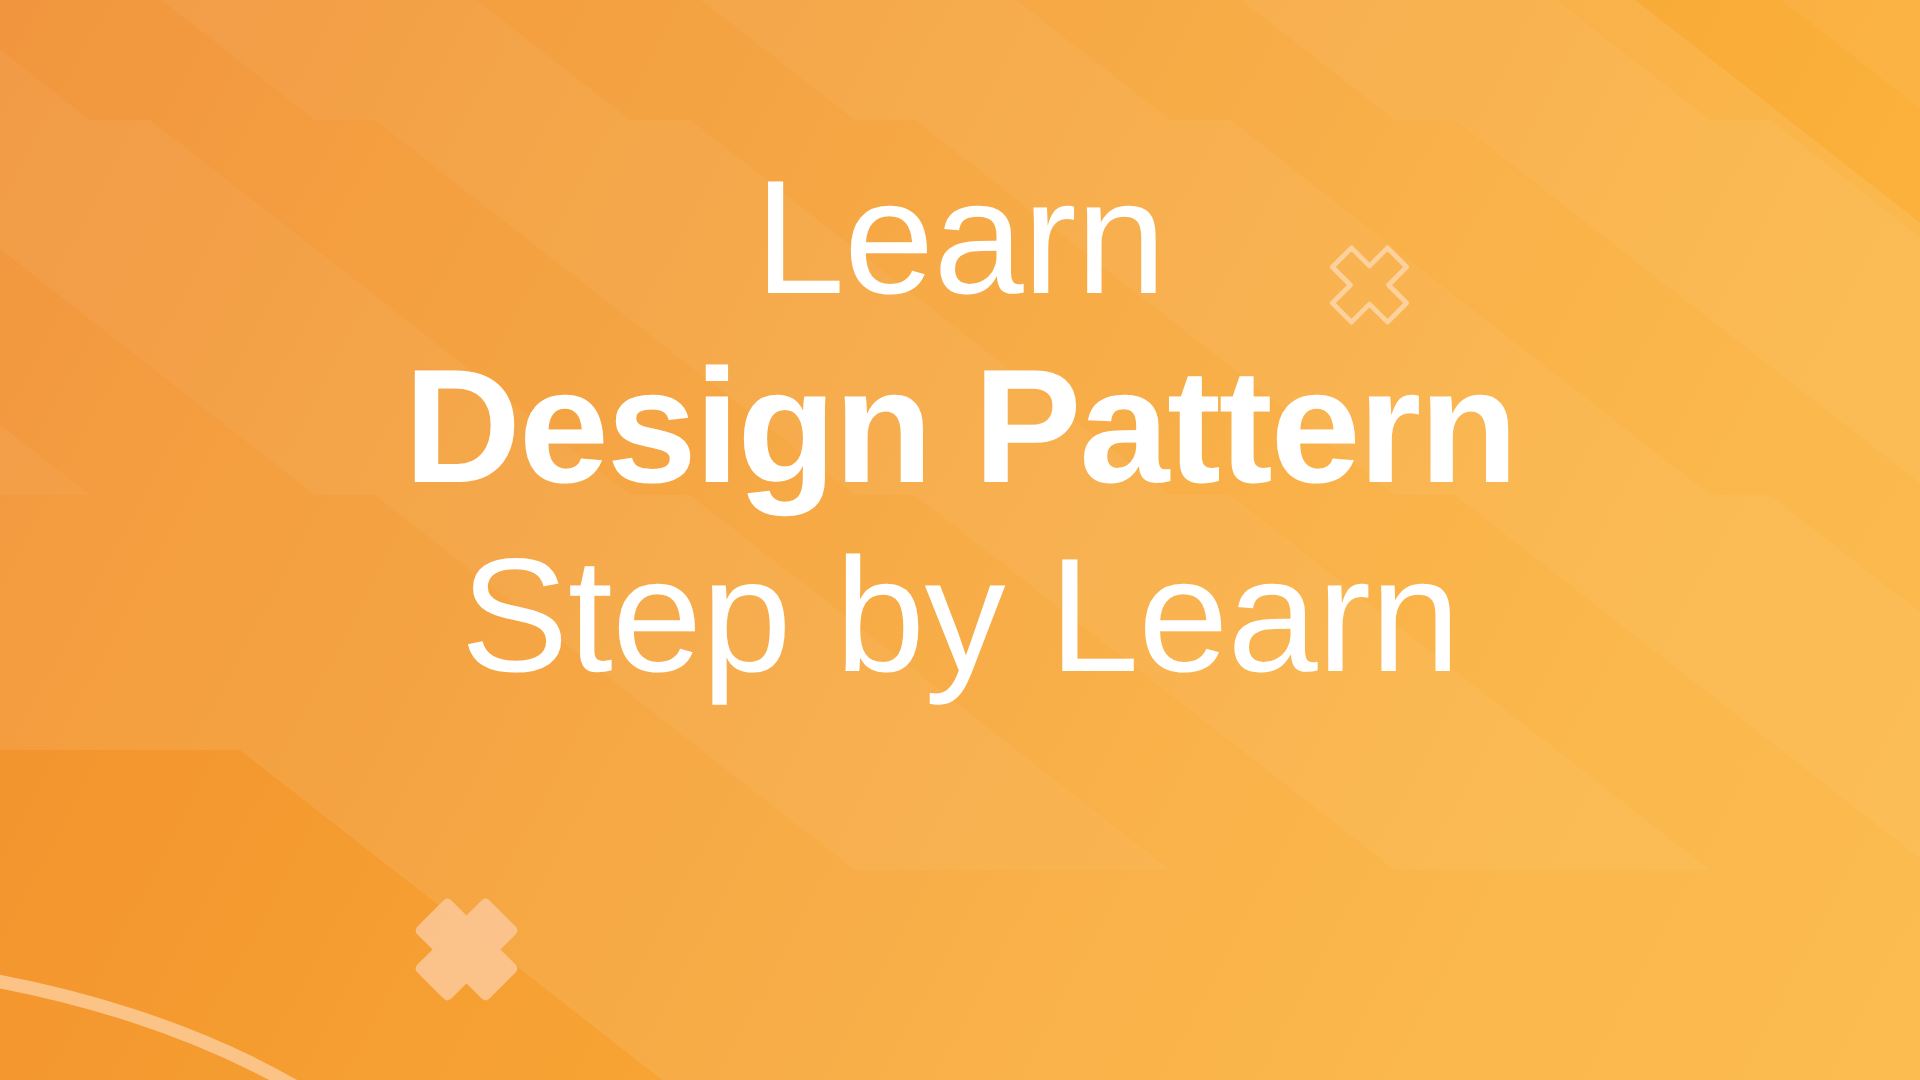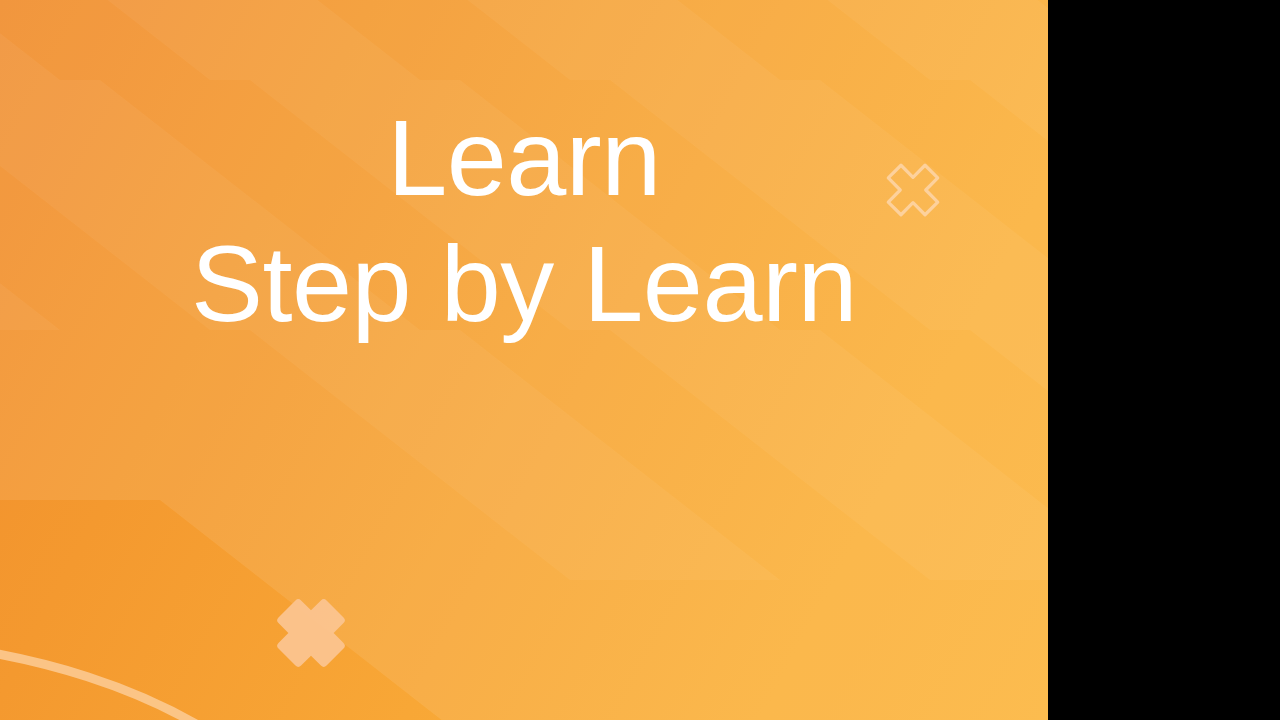--- a/index.html
+++ b/index.html
@@ -4,21 +4,21 @@
 <title>Learn Design Pattern Step by Step</title>
 <style>
   html, body {
     margin: 0;
     padding: 0;
     background: #000;
   }
 
   #slide {
     position: relative;
-    width: 1048px;
+    width: 1280px;
     height: 720px;
     overflow: hidden;
     font-family: "Liberation Sans", "DejaVu Sans", sans-serif;
     
     background: linear-gradient(118deg, #F08C2C 0%, #F4992F 26%, #F8A736 55%, #FBB13B 80%, #FCB63E 100%);
   }
 
   
   .pattern-layer {
     position: absolute;
@@ -140,16 +140,17 @@
     <svg width="78" height="78" viewBox="0 0 78 78" aria-hidden="true">
       <path d="M 27,5 L 51,5 Q 55,5 55,9 L 55,23 L 69,23 Q 73,23 73,27 L 73,51
                Q 73,55 69,55 L 55,55 L 55,69 Q 55,73 51,73 L 27,73 Q 23,73 23,69
                L 23,55 L 9,55 Q 5,55 5,51 L 5,27 Q 5,23 9,23 L 23,23 L 23,9
                Q 23,5 27,5 Z" fill="#FBC491" fill-opacity="0.92" transform="rotate(45 39 39)"></path>
     </svg>
   </div>
 
   <div class="headline">
     <span class="line line-1">Learn</span>
+    <span class="line line-2">Design Pattern</span>
     <span class="line line-3">Step by Learn</span>
   </div>
 
 </div>
 
 </body></html>

